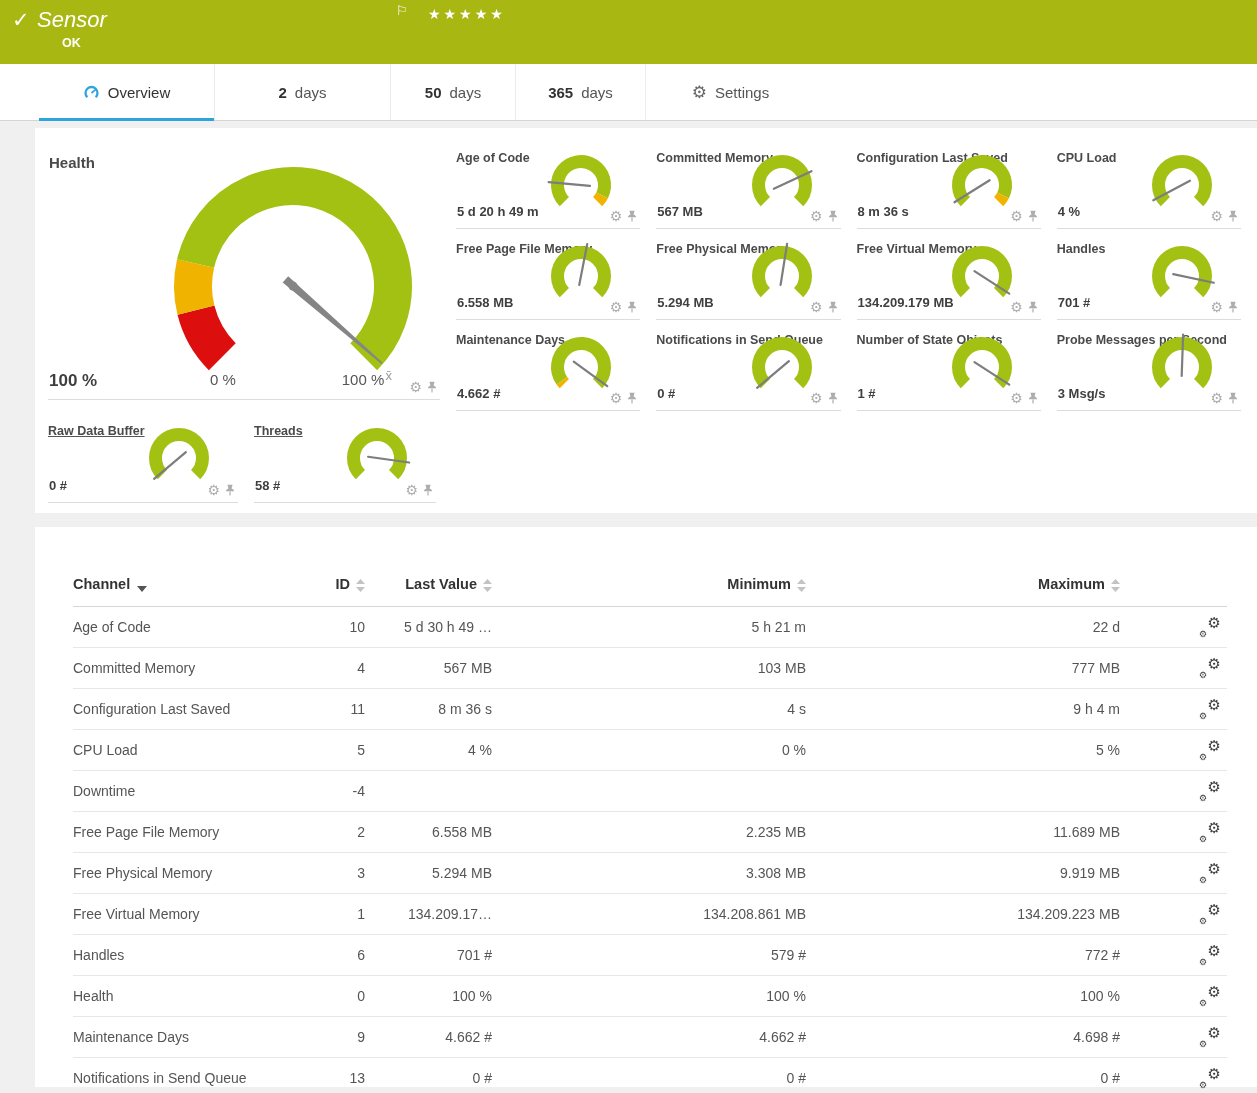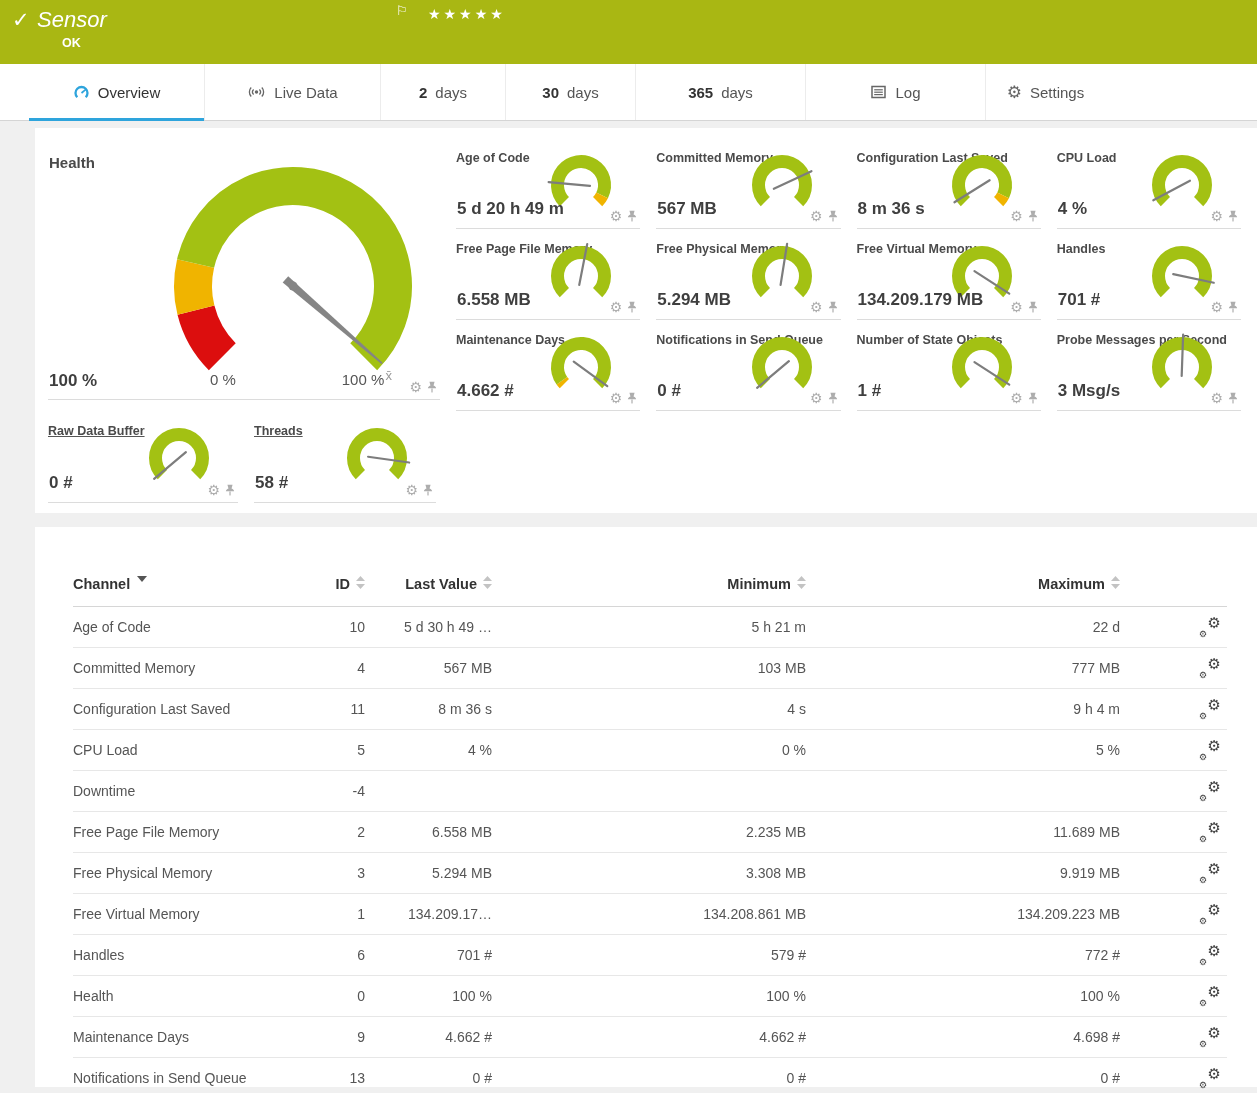--- a/index.html
+++ b/index.html
@@ -12,21 +12,21 @@
   }
   
   .topbar { height:64px; background:#a9b713; color:#fff; position:relative; }
   .topbar .check { position:absolute; left:12px; top:8px; font-size:21px; font-weight:bold; }
   .topbar .sensor-label { position:absolute; left:37px; top:7px; font-style:italic; font-size:22px; }
   .topbar .title { position:absolute; left:113px; top:5px; font-size:20px; font-weight:bold; letter-spacing:.2px; }
   .topbar .flag { position:absolute; left:396px; top:3px; font-size:13px; }
   .topbar .stars { position:absolute; left:428px; top:6px; font-size:14px; letter-spacing:3px; }
   .topbar .status { position:absolute; left:62px; top:36px; font-size:12.5px; font-weight:bold; }
   
-  .tabs { height:57px; background:#fff; border-bottom:1px solid #d5d5d5; display:flex; padding-left:29px; }
+  .tabs { height:57px; background:#fff; border-bottom:1px solid #d5d5d5; display:flex; padding-left:39px; }
   .tab { display:flex; align-items:center; justify-content:center; gap:8px; font-size:15px;
          color:#555; position:relative; border-left:1px solid #ececec; cursor:pointer; }
   .tab:first-child { border-left:none; }
   .tab.active { color:#333; }
   .tab.active::after { content:""; position:absolute; left:0; right:0; bottom:-1px; height:3px; background:#2ea4dc; }
   .tab svg { flex:none; }
   .tab .num { font-weight:bold; color:#333; }
   .tabs .tab:nth-child(1){width:175px}.tabs .tab:nth-child(2){width:176px}
   .tabs .tab:nth-child(3){width:125px}.tabs .tab:nth-child(4){width:130px}
   .tabs .tab:nth-child(5){width:170px}.tabs .tab:nth-child(6){width:180px}
@@ -37,31 +37,31 @@
   .gpanel { padding:10px 16px 10px 13px; }
   .gauges-top { display:flex; }
   .health-tile { width:392px; height:262px; position:relative; border-bottom:1px solid #dcdcdc; flex:none; margin-right:16px; }
   .health-tile .t-title { position:absolute; left:1px; top:16px; font-size:15px; font-weight:bold; color:#4a4a4a; }
   .health-tile .h-gauge { position:absolute; left:75px; top:16px; }
   .health-tile .t-value { position:absolute; left:1px; bottom:8px; font-size:17px; font-weight:bold; color:#3f3f3f; }
   .tile-grid { flex:1; display:grid; grid-template-columns:repeat(4,1fr); column-gap:16px; }
   .tile { position:relative; height:91px; border-bottom:1px solid #dcdcdc; }
   .tile .t-title { padding-top:13px; font-size:12.5px; font-weight:bold; color:#4a4a4a; white-space:nowrap; }
   .tile .t-gauge { position:absolute; right:22px; top:12px; line-height:0; }
-  .tile .t-value { position:absolute; left:1px; bottom:9px; font-size:17px; font-weight:bold; color:#3f3f3f; }
+  .tile .t-value { position:absolute; left:1px; bottom:9px; font-size:13px; font-weight:bold; color:#3f3f3f; }
   .t-icons { position:absolute; right:2px; bottom:5px; display:flex; align-items:center; gap:4px; color:#b0b0b0; }
   .t-icons .gear { font-size:14px; line-height:14px; color:#adadad; cursor:pointer; }
   .t-icons .pin { cursor:pointer; }
   .gauges-bottom { display:grid; grid-template-columns:190px 182px; column-gap:16px;text-decoration:underline; }
   .gauges-bottom .tile { height:92px; }
   
   .tpanel { margin-top:14px; padding:34px 30px 0 38px; height:560px; }
   .tgrid { display:grid; grid-template-columns:220px 72px 127px 314px 314px 1fr; align-items:center; }
   .thead { height:46px; border-bottom:1px solid #d6d6d6; font-weight:bold; color:#333; font-size:14.5px; }
-  .th { display:flex; align-items:flex-start; justify-content:flex-end; cursor:pointer; }
+  .th { display:flex; align-items:flex-end; justify-content:flex-end; cursor:pointer; }
   .th:first-child { justify-content:flex-start; }
   .trow { height:41px; border-bottom:1px solid #e7e7e7; font-size:14px; color:#555; }
   .trow > div { text-align:right; }
   .trow .c-channel { text-align:left; cursor:pointer; }
   .caret-down { display:inline-block; margin-left:7px; width:0; height:0;
                 border-left:5px solid transparent; border-right:5px solid transparent; border-top:6px solid #555; }
   .sort { margin-left:6px; line-height:0; }
   .c-gear { display:flex; justify-content:flex-end; padding-right:6px; }
   .dgear { position:relative; width:22px; height:20px; display:inline-block; color:#3f3f3f; cursor:pointer; }
   .dgear .g1 { position:absolute; right:0; top:-3px; font-size:15px; }
@@ -80,49 +80,30 @@
 
 <nav class="tabs">
   <div class="tab active">
     <svg width="17" height="17" viewBox="0 0 17 17">
       <path d="M4.26 13.24 A6 6 0 1 1 12.74 13.24" fill="none" stroke="#2ea4dc" stroke-width="2.3"></path>
       <line x1="8.5" y1="9" x2="13.2" y2="5.2" stroke="#2ea4dc" stroke-width="1.7"></line>
     </svg>
     <span>Overview</span>
   </div>
   <div class="tab">
-    <svg width="19" height="16" viewBox="0 0 19 16" stroke="#666" fill="none">
-      <circle cx="9.5" cy="8" r="1.7" fill="#666" stroke="none"></circle>
-      <path d="M6.6 5.5 a3.6 3.6 0 0 0 0 5" stroke-width="1.3"></path>
-      <path d="M12.4 5.5 a3.6 3.6 0 0 1 0 5" stroke-width="1.3"></path>
-      <path d="M4.2 3.5 a6.5 6.5 0 0 0 0 9" stroke-width="1.3"></path>
-      <path d="M14.8 3.5 a6.5 6.5 0 0 1 0 9" stroke-width="1.3"></path>
-    </svg>
-    <span>Live Data</span>
-  </div>
-  <div class="tab">
     <span class="num">2</span>
     <span>days</span>
   </div>
   <div class="tab">
-    <span class="num">30</span>
+    <span class="num">50</span>
     <span>days</span>
   </div>
   <div class="tab">
     <span class="num">365</span>
     <span>days</span>
-  </div>
-  <div class="tab">
-    <svg width="17" height="16" viewBox="0 0 17 16">
-      <rect x="2" y="2.5" width="13" height="11" fill="none" stroke="#666" stroke-width="1.5"></rect>
-      <line x1="4.2" y1="5.8" x2="12.8" y2="5.8" stroke="#666" stroke-width="1.2"></line>
-      <line x1="4.2" y1="8.2" x2="12.8" y2="8.2" stroke="#666" stroke-width="1.2"></line>
-      <line x1="4.2" y1="10.6" x2="12.8" y2="10.6" stroke="#666" stroke-width="1.2"></line>
-    </svg>
-    <span>Log</span>
   </div>
   <div class="tab">
     <span style="font-size:17px;color:#666;line-height:17px">⚙</span>
     <span>Settings</span>
   </div>
 </nav>
 
 <main>
 
   <section class="panel gpanel">

